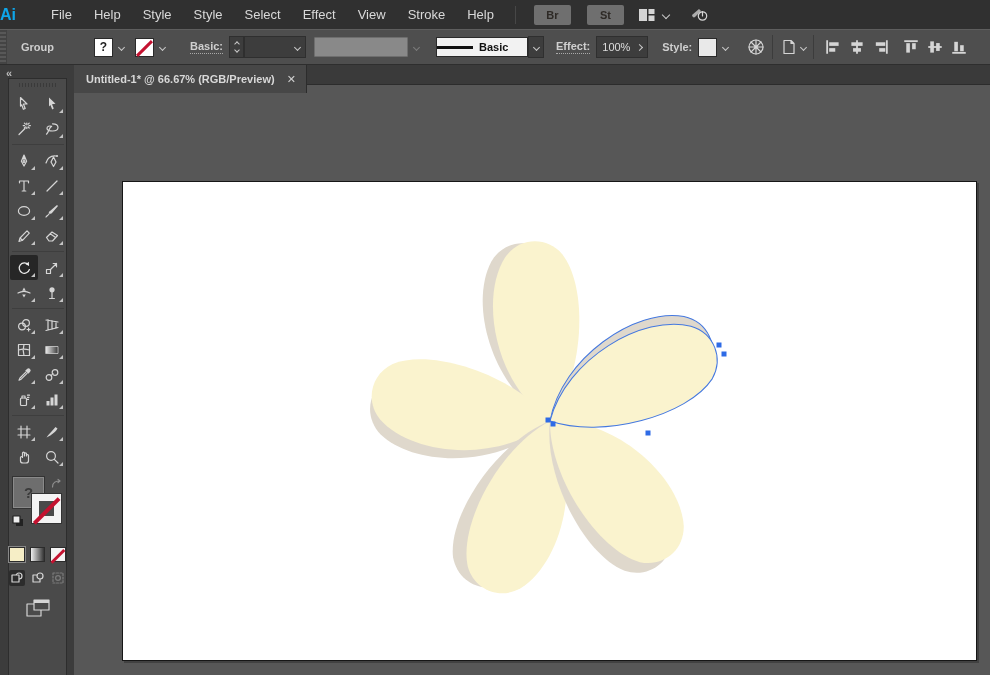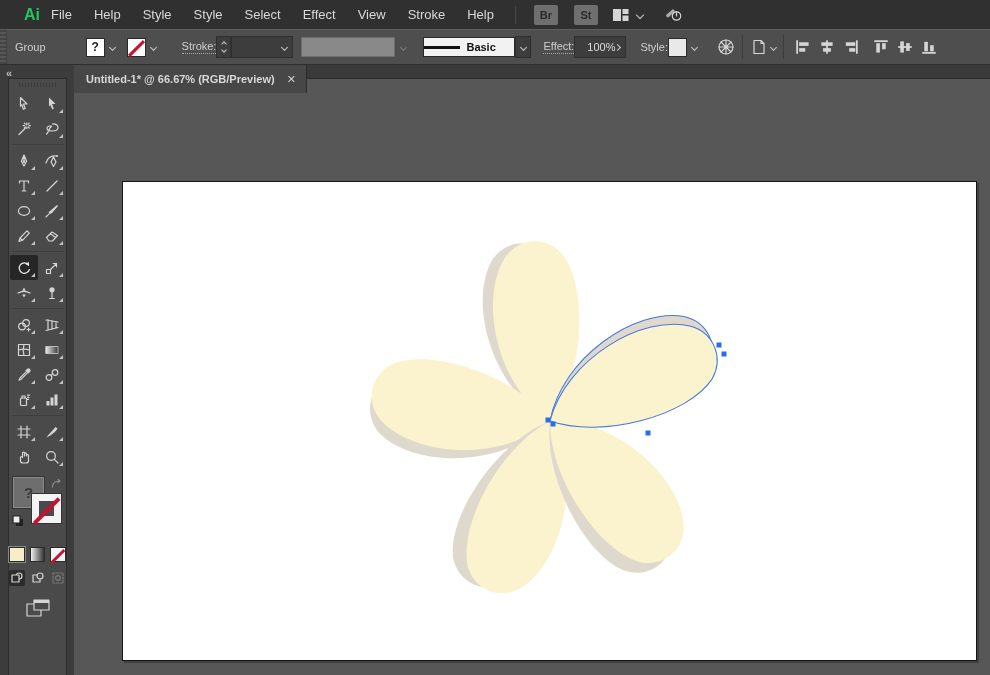--- a/index.html
+++ b/index.html
@@ -3,60 +3,60 @@
 <meta charset="utf-8">
 <style>
   * { margin:0; padding:0; box-sizing:border-box; }
   html,body { width:990px; height:675px; overflow:hidden; background:#575757;
               font-family:"Liberation Sans", sans-serif; }
   .app { position:relative; width:990px; height:675px; }
 
   
   .menubar { position:absolute; left:0; top:0; width:990px; height:29px;
              background:#303030; display:flex; align-items:center; z-index:30; }
-  .ai-logo { width:40px; text-align:right; font-weight:bold; font-size:16px;
-             color:#22c55e; letter-spacing:0; }
+  .ai-logo { width:40px; text-align:left; font-weight:bold; font-size:16px;
+             color:#0ea5e9; letter-spacing:0; }
   .menu-item { color:#d9d9d9; font-size:13px; padding:12px 11px; line-height:29px; cursor:default; }
   .mb-sep { width:1px; height:18px; background:#474747; margin:0 10px; }
-  .sq-btn { width:24px; height:20px; background:#6f6f6f; color:#2e2a26; font-size:11px;
+  .sq-btn { width:37px; height:20px; background:#6f6f6f; color:#2e2a26; font-size:11px;
             font-weight:bold; display:flex; align-items:center; justify-content:center;
             border-radius:2px; margin:0 8px; }
   .ws-icon { display:flex; align-items:center; margin:0 6px; }
   .chev { width:6px; height:6px; border-right:1.6px solid #c9c9c9; border-bottom:1.6px solid #c9c9c9;
           transform:rotate(45deg); display:inline-block; }
   .chev.small { width:5px; height:5px; }
   .chev.right { transform:rotate(-45deg); }
 
   
   .controlbar { position:absolute; left:0; top:29px; width:990px; height:36px;
                 background:#4e4e4e; border-top:1px solid #5e5e5e; border-bottom:1px solid #2e2e2e;
                 display:flex; align-items:center; z-index:29; }
   .grip-v { width:7px; height:100%; background:repeating-linear-gradient(0deg,#444 0 2px,#585858 2px 4px);
             border-right:1px solid #424242; margin-right:8px; }
-  .cb-label { color:#cfcfcf; font-size:11px; font-weight:normal; margin:0 0; }
+  .cb-label { color:#cfcfcf; font-size:11px; font-weight:bold; margin:0 6px; }
   .cb-label.dotted { border-bottom:1px dotted #a9a9a9; padding-bottom:1px; }
   .swatch { width:19px; height:19px; background:#fff; border:1px solid #2a2a2a; position:relative;
             display:flex; align-items:center; justify-content:center; }
   .swatch .q { color:#222; font-size:12px; font-weight:bold; }
   .none-slash::after { content:''; position:absolute; left:-2px; right:-2px; top:50%; height:3px;
             background:#c41230; transform:rotate(-45deg); }
   .cb-chevbox { width:16px; height:19px; display:flex; align-items:center; justify-content:center; }
   .stepper { width:15px; height:22px; background:#3d3d3d; border:1px solid #2f2f2f; display:flex;
              flex-direction:column; align-items:center; justify-content:center; gap:2px; }
   .stepper .chev { width:4px; height:4px; }
   .stepper .up { transform:rotate(225deg); }
   .combo-dark { height:22px; background:#3d3d3d; border:1px solid #2f2f2f; display:flex;
                 align-items:center; color:#ddd; font-size:11px; padding:0 5px; }
   .combo-disabled { width:94px; height:20px; background:#898989; border:1px solid #6e6e6e;
                     border-radius:1px; }
   .brush-box { width:92px; height:20px; background:#f2f2f2; border:1px solid #2a2a2a;
                display:flex; align-items:center; padding:0 0; gap:6px; }
   .brush-line { width:36px; height:3px; background:#111; }
   .brush-name { color:#111; font-size:11px; font-weight:bold; }
-  .opacity-box { width:52px; justify-content:flex-end; }
+  .opacity-box { width:52px; justify-content:space-between; }
   .wheel-icon svg, .doc-icon svg { display:block; }
   .align-btn { width:24px; height:24px; display:flex; align-items:center; justify-content:center; }
   .cb-sep { width:1px; height:24px; background:#3c3c3c; margin:0 7px; }
 
   
   .tool-dock { position:absolute; left:0; top:65px; width:74px; height:610px; background:#3c3c3c; z-index:20; }
   .collapse { color:#bdbdbd; font-size:11px; font-weight:bold; padding:2px 0 0 6px; letter-spacing:1px; }
   .tool-panel { position:absolute; left:8px; top:13px; width:59px; height:597px;
                 background:#4a4a4a; border:1px solid #2d2d2d; border-bottom:none; }
   .grip-dots { height:7px; margin:2px 10px 3px 10px;
@@ -82,21 +82,21 @@
   .swatch-row, .mode-row { display:flex; justify-content:center; gap:5px; margin-top:8px; }
   .mini-swatch { width:16px; height:15px; border:1px solid #2c2c2c; position:relative; }
   .mode-btn { width:19px; height:16px; display:flex; align-items:center; justify-content:center;
               border-radius:2px; }
   .mode-btn.active { background:#2c2c2c; }
   .mode-btn.disabled { opacity:.35; }
   .screenmode { display:flex; justify-content:center; margin-top:12px; }
 
   
   .doc-area { position:absolute; left:74px; top:65px; width:916px; height:610px; }
-  .tabbar { position:absolute; left:0; top:0; width:916px; height:14px; background:#3a3a3a;
+  .tabbar { position:absolute; left:0; top:0; width:916px; height:20px; background:#3a3a3a;
             border-bottom:1px solid #2c2c2c; display:flex; }
   .tab { height:28px; background:#474747; border-right:1px solid #2c2c2c; display:flex;
          align-items:center; padding:0 10px 0 12px; gap:12px; }
   .tab-title { color:#d8d8d8; font-size:11px; font-weight:bold; }
   .tab-close { color:#cfcfcf; font-size:11px; }
   .canvas { position:absolute; left:0; top:28px; width:916px; height:582px; background:#575757;
             overflow:hidden; }
   .artboard { position:absolute; left:48px; top:88px; width:855px; height:480px; background:#ffffff;
               border:1px solid #161616; box-shadow:2px 2px 0 rgba(0,0,0,0.25); }
   .flower-svg { position:absolute; left:0; top:0; }
@@ -147,21 +147,21 @@
     <div class="swatch">
         <span class="q">?</span>
       </div>
     <div class="cb-chevbox">
         <span class="chev small"></span>
       </div>
     <div class="swatch none-slash" style="margin-left:6px"></div>
     <div class="cb-chevbox">
         <span class="chev small"></span>
       </div>
-    <span class="cb-label dotted" style="margin-left:20px">Stroke:</span>
+    <span class="cb-label dotted" style="margin-left:20px">Basic:</span>
     <div class="stepper">
       <span class="chev up"></span>
       <span class="chev"></span>
     </div>
     <div class="combo-dark" style="width:62px; justify-content:flex-end">
       <span class="chev small"></span>
     </div>
     <div class="combo-disabled" style="margin-left:8px"></div>
     <div class="cb-chevbox">
         <span class="chev small" style="border-color:#7c7c7c"></span>

